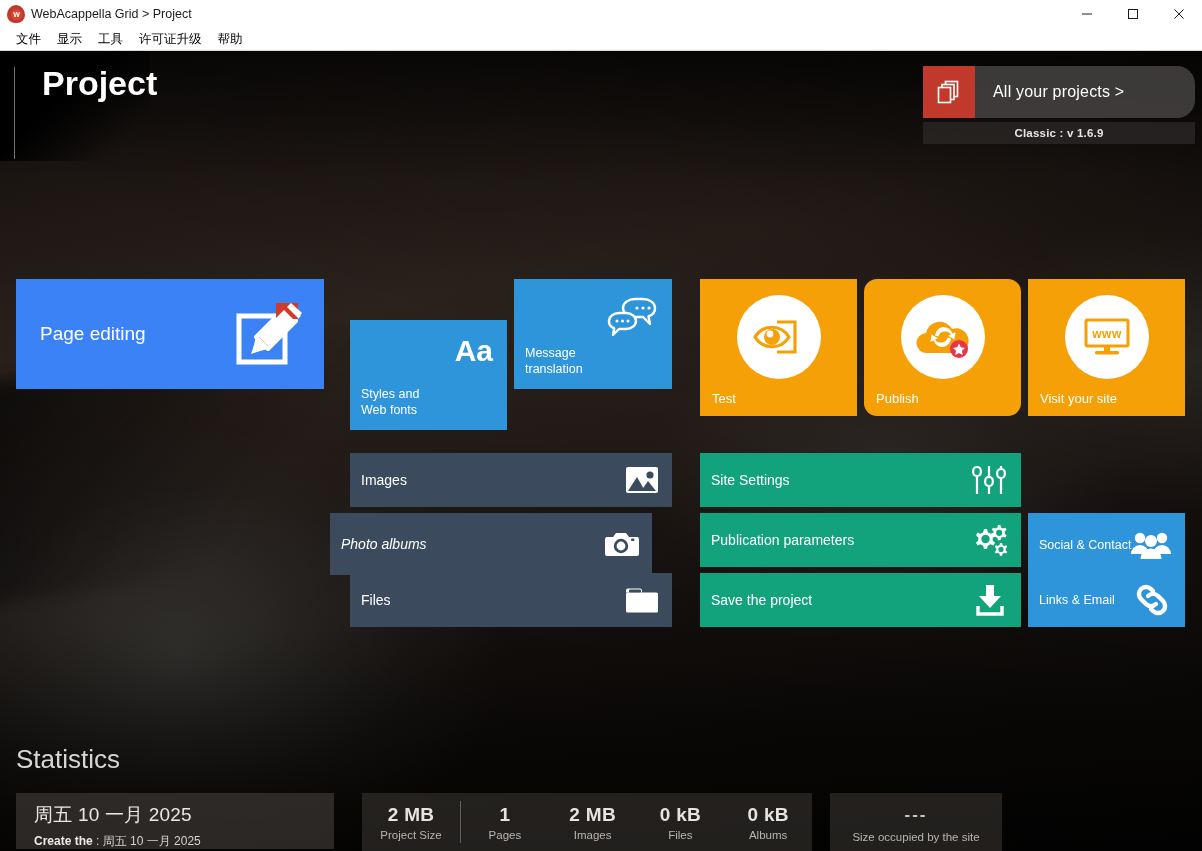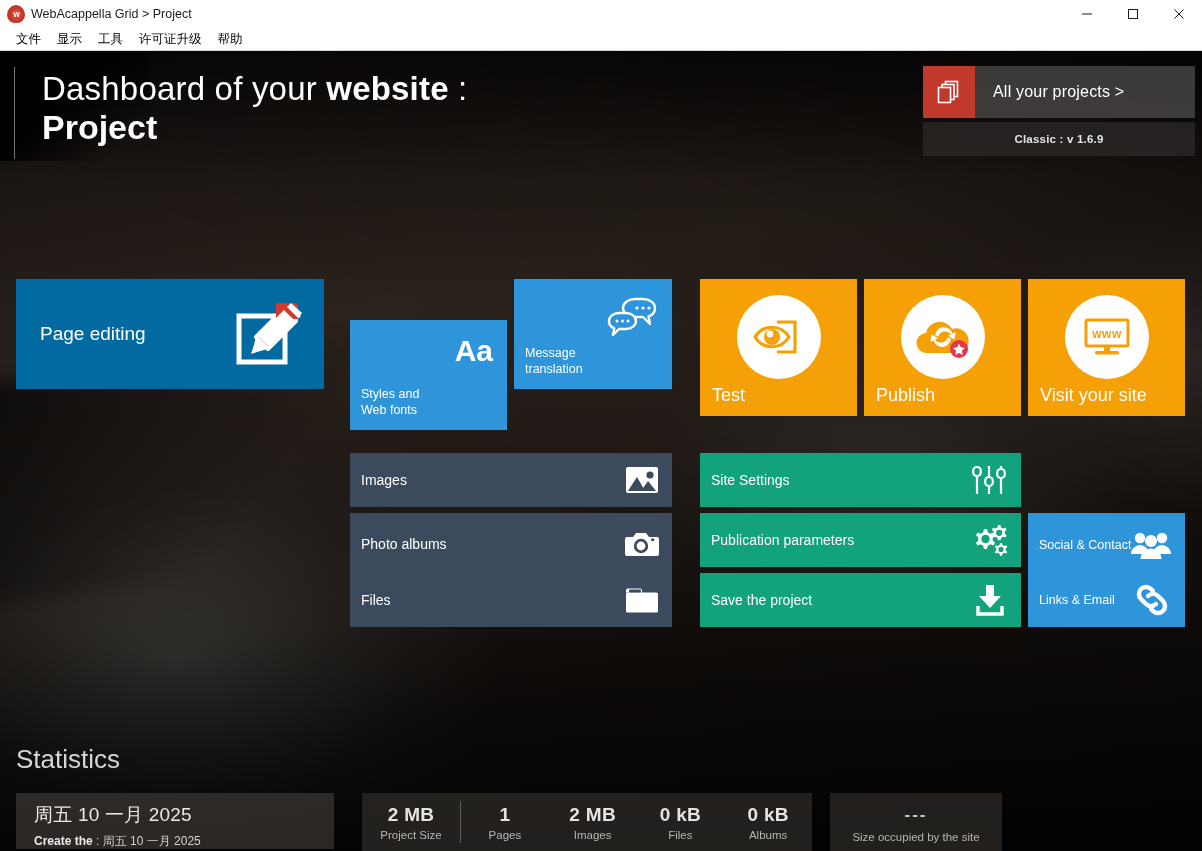--- a/index.html
+++ b/index.html
@@ -115,48 +115,48 @@
   .hdr h2 {
     font-size: 34px; font-weight: 700; color: #ffffff;
     line-height: 34px; margin-top: -1px;
   }
 
   
   .projbtn {
     position: absolute; right: 7px; top: 15px;
     width: 272px; height: 52px;
     background: rgba(72,70,68,0.82);
-    display: flex; align-items: center;
+    display: flex; align-items: center; border-radius: 18px;
   }
   .projbtn-ic {
     width: 52px; height: 52px; background: #c0392b;
     display: flex; align-items: center; justify-content: center;
     flex: 0 0 auto;
   }
   .projbtn-label {
     font-size: 16px; color: #ffffff; font-weight: 300;
     padding-left: 18px; letter-spacing: 0.2px;
   }
   .verbar {
     position: absolute; right: 7px; top: 71px;
-    width: 272px; height: 34px;
+    width: 272px; height: 22px;
     background: rgba(42,40,38,0.78);
     color: #e6e6e6; font-size: 11.5px; font-weight: bold;
     display: flex; align-items: center; justify-content: center;
     letter-spacing: 0.2px;
   }
 
   
   .tile { position: absolute; cursor: default; }
   .tile .tlabel {
     position: absolute; color: #fff; white-space: pre-line;
   }
   .tile svg { display: block; }
 
-  .t-red      { background: #0369a1; }
+  .t-red      { background: #3b82f6; }
   .t-blue     { background: #2f95da; }
   .t-orange   { background: #f5a006; }
   .t-slate    { background: #3b4a5d; }
   .t-green    { background: #12a37c; }
   .t-blue2    { background: #2f95da; }
 
   
   #tile-page-editing { left: 16px; top: 228px; width: 308px; height: 110px; }
   #tile-page-editing .tlabel { left: 24px; top: 44px; font-size: 19px; font-weight: 300; }
   #tile-page-editing .tic { position: absolute; right: 20px; top: 22px; }
@@ -166,32 +166,32 @@
   #tile-styles .aa { position:absolute; right: 14px; top: 14px; font-size: 30px; font-weight: 700; color:#fff; }
   #tile-styles .tlabel { left: 11px; bottom: 12px; font-size: 12.5px; line-height: 16px; }
 
   
   #tile-translation { left: 514px; top: 228px; width: 158px; height: 110px; }
   #tile-translation .tic { position: absolute; right: 14px; top: 16px; }
   #tile-translation .tlabel { left: 11px; bottom: 12px; font-size: 12.5px; line-height: 16px; }
 
   
   #tile-test    { left: 700px; top: 228px; width: 157px; height: 137px; }
-  #tile-publish { left: 864px; top: 228px; width: 157px; height: 137px; }
+  #tile-publish { left: 864px; top: 228px; width: 157px; height: 137px; border-radius: 13px; }
   #tile-visit   { left: 1028px; top: 228px; width: 157px; height: 137px; }
   .bigtile .circ {
     position: absolute; left: 50%; transform: translateX(-50%); top: 16px;
     width: 84px; height: 84px; border-radius: 50%; background: #fff;
     display: flex; align-items: center; justify-content: center;
   }
-  .bigtile .tlabel { left: 12px; bottom: 10px; font-size: 18px; }
+  .bigtile .tlabel { left: 12px; bottom: 10px; font-size: 13px; }
 
   
   #tile-images  { left: 350px; top: 402px; width: 322px; height: 54px; }
-  #tile-albums  { left: 350px; top: 462px; width: 322px; height: 62px; }
+  #tile-albums  { left: 330px; top: 462px; width: 322px; height: 62px; font-style: italic; }
   #tile-files   { left: 350px; top: 522px; width: 322px; height: 54px; }
   .rowtile .tlabel { left: 11px; top: 50%; transform: translateY(-50%); font-size: 14px; }
   .rowtile .tic { position: absolute; right: 13px; top: 50%; transform: translateY(-50%); }
 
   
   #tile-sitesettings { left: 700px; top: 402px; width: 321px; height: 54px; }
   #tile-pubparams    { left: 700px; top: 462px; width: 321px; height: 54px; }
   #tile-save         { left: 700px; top: 522px; width: 321px; height: 54px; }
 
   
@@ -272,23 +272,20 @@
     <div class="menuitem">帮助</div>
   </div>
 
   <div class="board">
     <div class="bg"></div>
     <div class="keys"></div>
     <div class="bg2"></div>
     <div class="darkcorner"></div>
 
     <div class="hdr">
-      <h1>
-        <span>Dashboard of your </span><b>website</b><span> :</span>
-      </h1>
       <h2>Project</h2>
     </div>
 
     <div class="projbtn">
       <div class="projbtn-ic">
         <svg width="30" height="30" viewBox="0 0 30 30">
           <rect x="11.5" y="4.5" width="12" height="15" fill="none" stroke="#fff" stroke-width="1.6"></rect>
           <rect x="8" y="7.5" width="12" height="15" fill="#c0392b" stroke="#fff" stroke-width="1.6"></rect>
           <rect x="4.5" y="10.5" width="12" height="15" fill="#c0392b" stroke="#fff" stroke-width="1.6"></rect>
         </svg>

